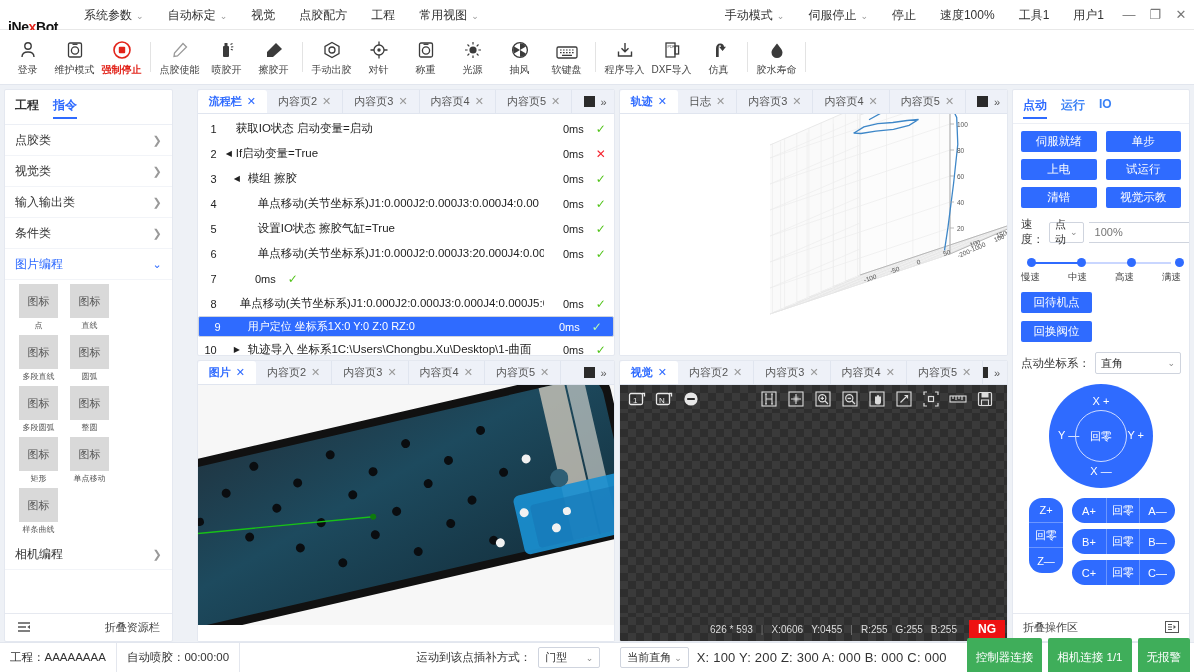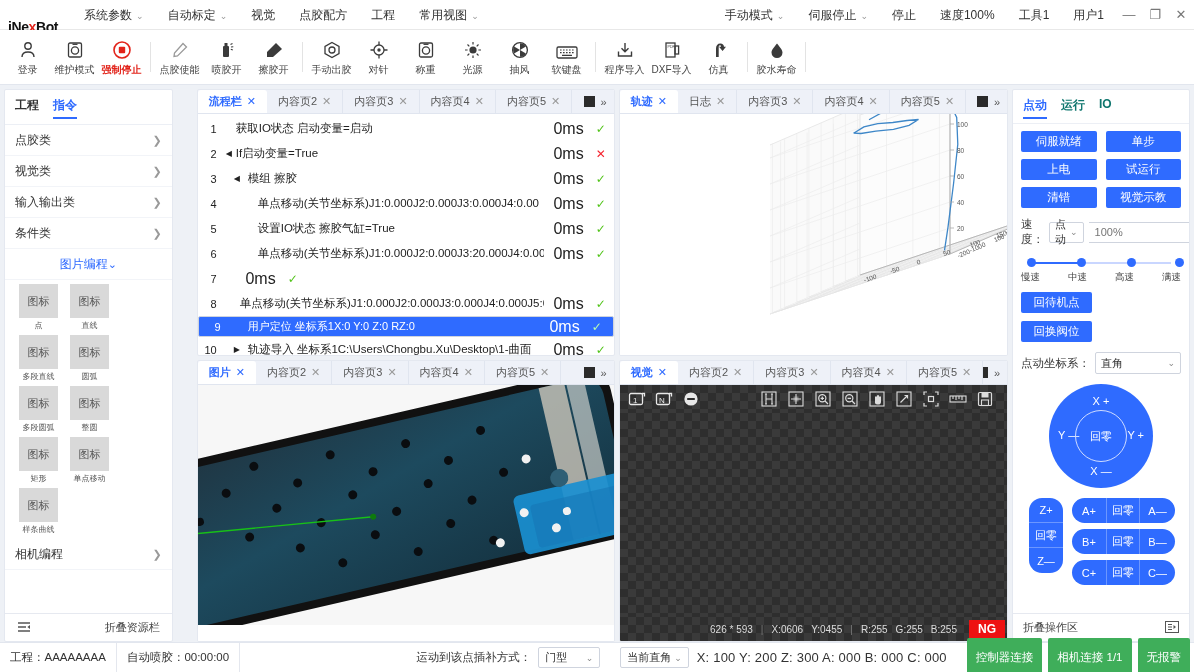--- a/index.html
+++ b/index.html
@@ -34,21 +34,21 @@
   
   .body { flex:1 1 auto; display:flex; min-height:0; padding:4px 4px 0 4px; gap:4px; }
 
   
   .left { width:170px; background:#fff; border:1px solid #e4e8f0; border-radius:2px; display:flex; flex-direction:column; }
   .left-tabs { display:flex; gap:14px; padding:7px 10px 5px 10px; border-bottom:1px solid #eceff5; }
   .left-tab { font-size:12px; font-weight:bold; color:#333; padding-bottom:3px; }
   .left-tab.active { color:#2f6bff; border-bottom:2px solid #2f6bff; }
   .tree { flex:1 1 auto; overflow:hidden; }
   .tree-row { height:31px; display:flex; align-items:center; justify-content:space-between; padding:0 10px; border-bottom:1px solid #f2f4f8; font-size:12px; color:#333; }
-  .tree-row.open { color:#2f6bff;justify-content:center; }
+  .tree-row.open { color:#2f6bff; }
   .chev { color:#999; font-size:11px; }
   .tree-row.open .chev { color:#2f6bff; }
   .icon-grid { display:flex; flex-wrap:wrap; padding:4px 8px 0 8px; }
   .icon-cell { width:51px; display:flex; flex-direction:column; align-items:center; margin-bottom:4px; }
   .icon-box { width:39px; height:34px; background:#d9d9d9; color:#555; font-size:11px; display:flex; align-items:center; justify-content:center; }
   .icon-cap { font-size:8px; color:#555; margin-top:2px; white-space:nowrap; }
   .left-foot { height:28px; border-top:1px solid #e6e9f0; display:flex; align-items:center; justify-content:space-between; padding:0 12px; font-size:11px; color:#444; }
 
   
   .center { flex:1 1 auto; display:flex; flex-direction:column; gap:4px; min-width:0; }
@@ -72,21 +72,21 @@
   .tab-more { align-self:center; color:#555; font-size:11px; margin-right:7px; }
 
   
   .plist { flex:1 1 auto; overflow:hidden; padding-top:2px; }
   .prow { height:25px; display:flex; align-items:center; font-size:11.5px; color:#222; padding:0 2px; }
   .prow.sel { background:#2f6bff; color:#fff; }
   .pno { width:22px; text-align:right; padding-right:5px; flex:0 0 22px; font-size:11px; }
   .parrow { width:14px; flex:0 0 14px; text-align:center; font-size:8px; color:#222; }
   .prow.sel .parrow { color:#fff; }
   .ptext { flex:1 1 auto; white-space:nowrap; overflow:hidden; }
-  .pms { width:46px; flex:0 0 46px; text-align:right; font-size:16px; padding-right:6px; }
+  .pms { width:46px; flex:0 0 46px; text-align:right; font-size:11px; padding-right:6px; }
   .pok { width:22px; flex:0 0 22px; text-align:center; color:#52c41a; font-size:12px; }
   .pok.bad { color:#f5222d; }
   .prow.sel .pok { color:#b9ffb0; }
 
   
   .traj-body { flex:1 1 auto; background:#fff; position:relative; }
   .traj-body svg { position:absolute; left:0; top:0; }
 
   
   .img-body { flex:1 1 auto; background:#fff; position:relative; overflow:hidden; }
@@ -103,21 +103,21 @@
      background: repeating-conic-gradient(#3a3a3a 0% 25%, #2e2e2e 0% 50%) 0 0/16px 16px; }
   .vis-stat { height:24px; flex:0 0 24px; display:flex; align-items:center; justify-content:flex-end; gap:8px;
      background: repeating-conic-gradient(#3a3a3a 0% 25%, #2e2e2e 0% 50%) 0 0/16px 16px;
      color:#dcdcdc; font-size:10px; padding-right:2px; }
   .vbar { color:#777; }
   .ng { background:#ee1111; color:#fff; font-weight:bold; font-size:12px; padding:2px 9px; margin-left:4px; }
 
   
   .right { width:178px; flex:0 0 178px; background:#fff; border:1px solid #e4e8f0; border-radius:2px; display:flex; flex-direction:column; }
   .r-tabs { display:flex; gap:14px; padding:7px 10px 4px 10px; border-bottom:1px solid #eceff5; }
-  .r-tab { font-size:12px; font-weight:bold; color:#0f766e; padding-bottom:3px; }
+  .r-tab { font-size:12px; font-weight:bold; color:#3b82f6; padding-bottom:3px; }
   .r-tab.active { color:#2f6bff; border-bottom:2px solid #2f6bff; }
   .r-body { flex:1 1 auto; padding:7px 8px 0 8px; overflow:hidden; }
   .btn-grid { display:grid; grid-template-columns:1fr 1fr; gap:7px 9px; }
   .bbtn { background:#2f6bff; color:#fff; font-size:11.5px; height:21px; display:flex; align-items:center; justify-content:center; border-radius:2px; }
   .speed-row { display:flex; align-items:center; gap:5px; margin-top:9px; }
   .speed-lbl { font-size:11.5px; color:#333; }
   .sel { border:1px solid #cfd4de; height:21px; display:flex; align-items:center; justify-content:space-between; padding:0 5px; font-size:11px; color:#333; background:#fff; border-radius:2px; }
   .sel .cv { color:#888; font-size:9px; margin-left:4px; }
   .spd-input { flex:1 1 auto; border:1px solid #cfd4de; border-left:none; height:21px; line-height:19px; padding-left:6px; font-size:11px; color:#bbb; }
   .slider { margin:11px 6px 0 6px; position:relative; height:10px; }

